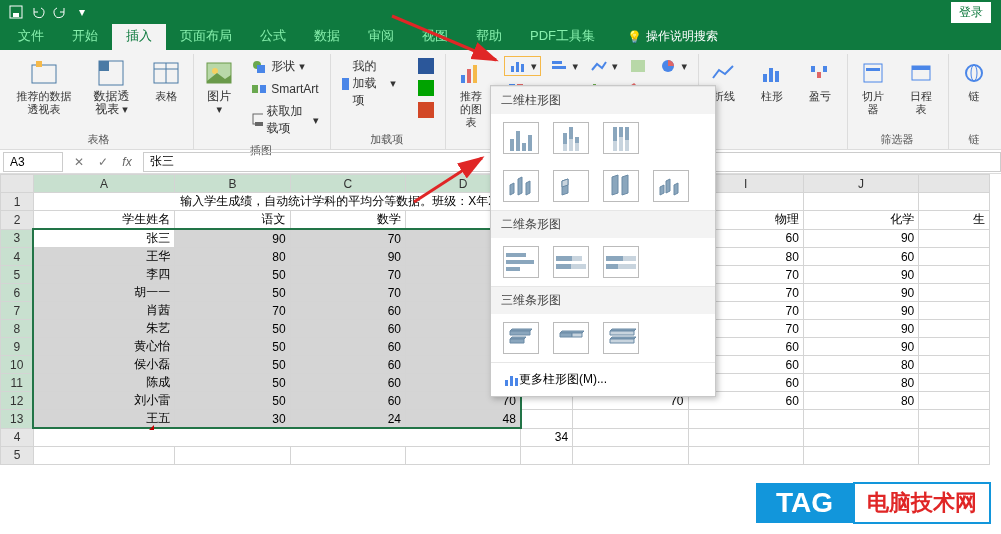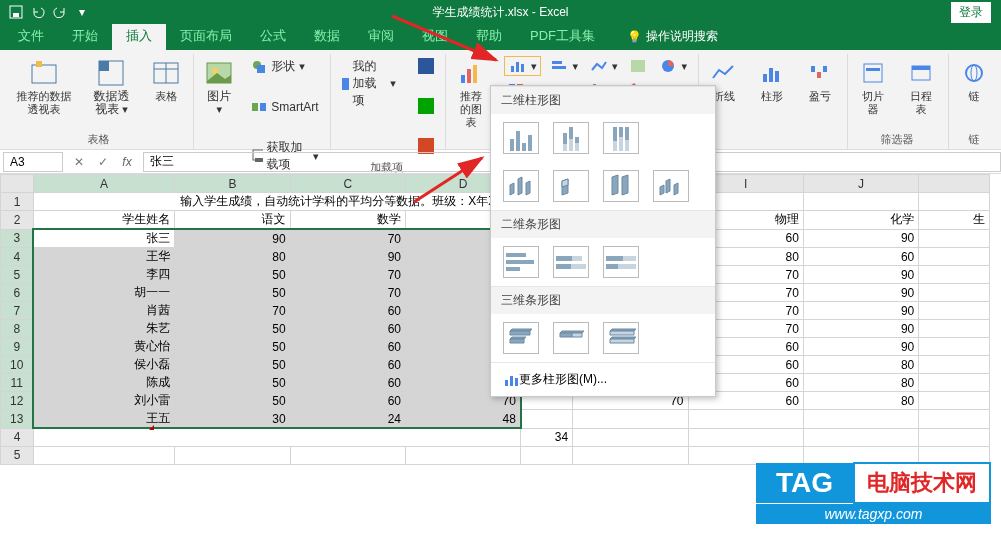--- a/index.html
+++ b/index.html
@@ -14,21 +14,21 @@
 .menu-tab.active{background:#f3f3f3;color:#0f7a3f;}
 .tellme{display:flex;align-items:center;color:#fff;margin-left:12px;padding:5px 6px;gap:4px;}
 .ribbon{height:100px;background:#f3f3f3;border-bottom:1px solid #dcdcdc;display:flex;padding:4px 0 0 6px;}
 .ribbon-group{display:flex;flex-direction:column;justify-content:space-between;border-right:1px solid #dcdcdc;padding:2px 8px 2px 6px;}
 .rg-body{display:flex;gap:10px;}
 .rg-label{text-align:center;font-size:11px;color:#555;padding-top:4px;}
 .big-btn{display:flex;flex-direction:column;align-items:center;gap:2px;cursor:pointer;padding:2px 4px;}
 .big-btn .icon{width:30px;height:30px;display:flex;align-items:center;justify-content:center;}
 .big-btn .lbl{font-size:11px;color:#333;text-align:center;line-height:13px;}
 .small-btn{display:flex;align-items:center;gap:4px;cursor:pointer;padding:2px 3px;font-size:11px;color:#333;}
-.small-stack{display:flex;flex-direction:column;gap:20px;}
+.small-stack{display:flex;flex-direction:column;gap:2px;}
 .formula-bar{height:24px;border-bottom:1px solid #dcdcdc;display:flex;align-items:center;background:#fff;}
 .name-box{width:60px;border:1px solid #ccc;height:20px;margin-left:3px;display:flex;align-items:center;padding-left:6px;font-size:12px;}
 .fb-btns{display:flex;gap:4px;margin:0 6px;}
 .fb-btn{width:20px;height:18px;display:flex;align-items:center;justify-content:center;color:#777;}
 .fx{font-style:italic;color:#666;}
 .formula-input{flex:1;height:20px;border:1px solid #ccc;padding-left:6px;font-size:13px;}
 .grid-area{position:relative;background:#fff;}
 table.sheet{border-collapse:collapse;table-layout:fixed;width:990px;}
 table.sheet th,table.sheet td{border:1px solid #d4d4d4;height:18px;font-size:12px;padding:0 4px;text-align:right;overflow:hidden;white-space:nowrap;}
 table.sheet th{background:#e6e6e6;text-align:center;font-weight:normal;color:#333;}
@@ -71,21 +71,20 @@
         </svg>
       </div>
     <div class="qat-btn">
         <svg width="14" height="14">
           <path d="M4 3 A5 5 0 1 0 11 7" fill="none" stroke="#fff"></path>
           <path d="M11 3 L11 7 L7 7" fill="none" stroke="#fff"></path>
         </svg>
       </div>
     <div class="qat-btn">▾</div>
   </div>
-  <div class="doc-title">学生成绩统计.xlsx - Excel</div>
   <div class="login">登录</div>
 </div>
 
 <div class="menubar">
   <div class="menu-tab">文件</div>
   <div class="menu-tab">开始</div>
   <div class="menu-tab active">插入</div>
   <div class="menu-tab">页面布局</div>
   <div class="menu-tab">公式</div>
   <div class="menu-tab">数据</div>
@@ -683,14 +682,13 @@
       </marker>
     </defs>
     <line x1="4" y1="54" x2="72" y2="10" stroke="#e02626" stroke-width="3" marker-end="url(#ah2)"></line>
   </svg>
 
 <div class="tag-wm">
   <div class="tag-top">
     <div class="tag-box">TAG</div>
     <div class="tag-txt">电脑技术网</div>
   </div>
-  <div class="tag-url">www.tagxp.com</div>
 </div>
 
 </body></html>

